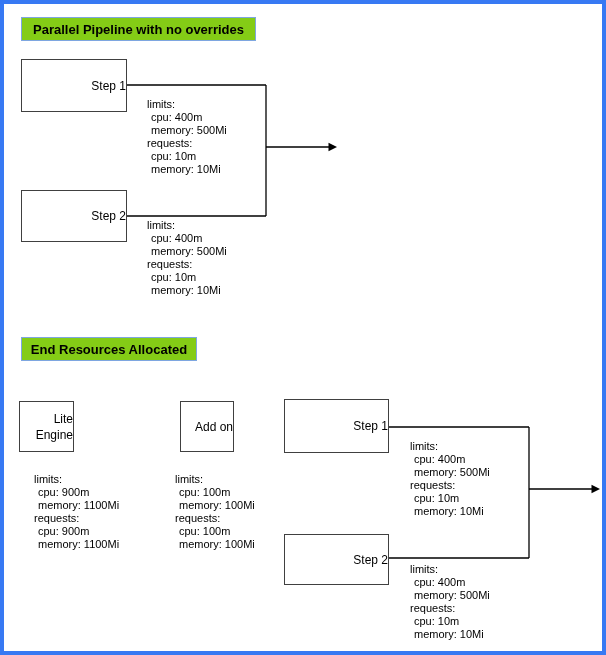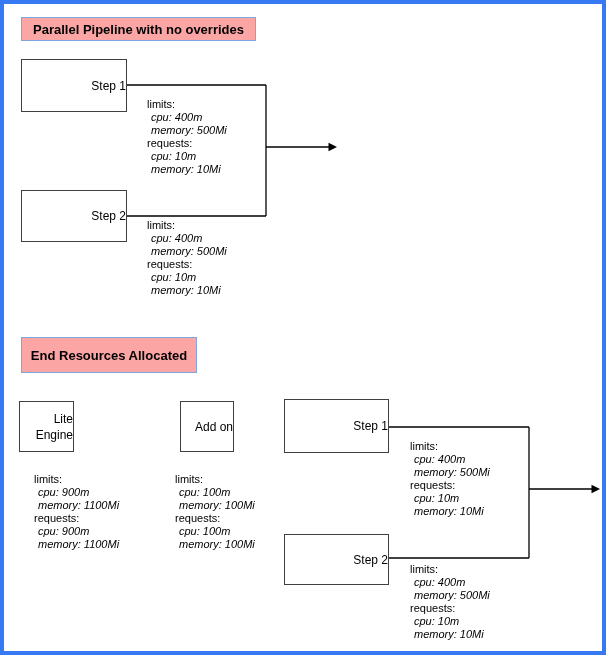--- a/index.html
+++ b/index.html
@@ -21,21 +21,21 @@
     position: absolute;
     left: 0;
     top: 0;
     width: 606px;
     height: 655px;
     pointer-events: none;
   }
   .title-box {
     position: absolute;
     box-sizing: border-box;
-    background: #fca5a5;
+    background: #84cc16;
     border: 1.3px solid #7ea6e0;
     display: flex;
     align-items: center;
     justify-content: center;
     font-size: 13px;
     font-weight: bold;
     color: #000000;
     white-space: nowrap;
     text-align: right;
   }
@@ -54,31 +54,31 @@
     line-height: 16px;
   }
   .res-block {
     position: absolute;
     font-size: 11px;
     line-height: 12.9px;
     color: #000000;
     white-space: nowrap;
   }
   .rl { padding-left: 12px; }
-  .rl.ind { padding-left: 16px; font-style: italic; }
+  .rl.ind { padding-left: 16px; }
 
   
   #title1   { left: 17px;  top: 13px;  width: 235px; height: 24px; }
   #s1-step1 { left: 17px;  top: 55px;  width: 106px; height: 53px; }
   #s1-step2 { left: 17px;  top: 186px; width: 106px; height: 52px; }
   #s1-res1  { left: 131px; top: 94px;  }
   #s1-res2  { left: 131px; top: 215px; }
 
   
-  #title2   { left: 17px;  top: 333px; width: 176px; height: 36px; }
+  #title2   { left: 17px;  top: 333px; width: 176px; height: 24px; }
   #lite     { left: 15px;  top: 397px; width: 55px;  height: 51px; }
   #addon    { left: 156px; top: 397px; width: 54px;  height: 51px; margin-left: 20px; }
   #s2-step1 { left: 280px; top: 395px; width: 105px; height: 54px; }
   #s2-step2 { left: 280px; top: 530px; width: 105px; height: 51px; }
   #lite-res  { left: 18px;  top: 469px; }
   #addon-res { left: 159px; top: 469px; }
   #s2-res1   { left: 394px; top: 436px; }
   #s2-res2   { left: 394px; top: 559px; }
 </style>
 </head>

